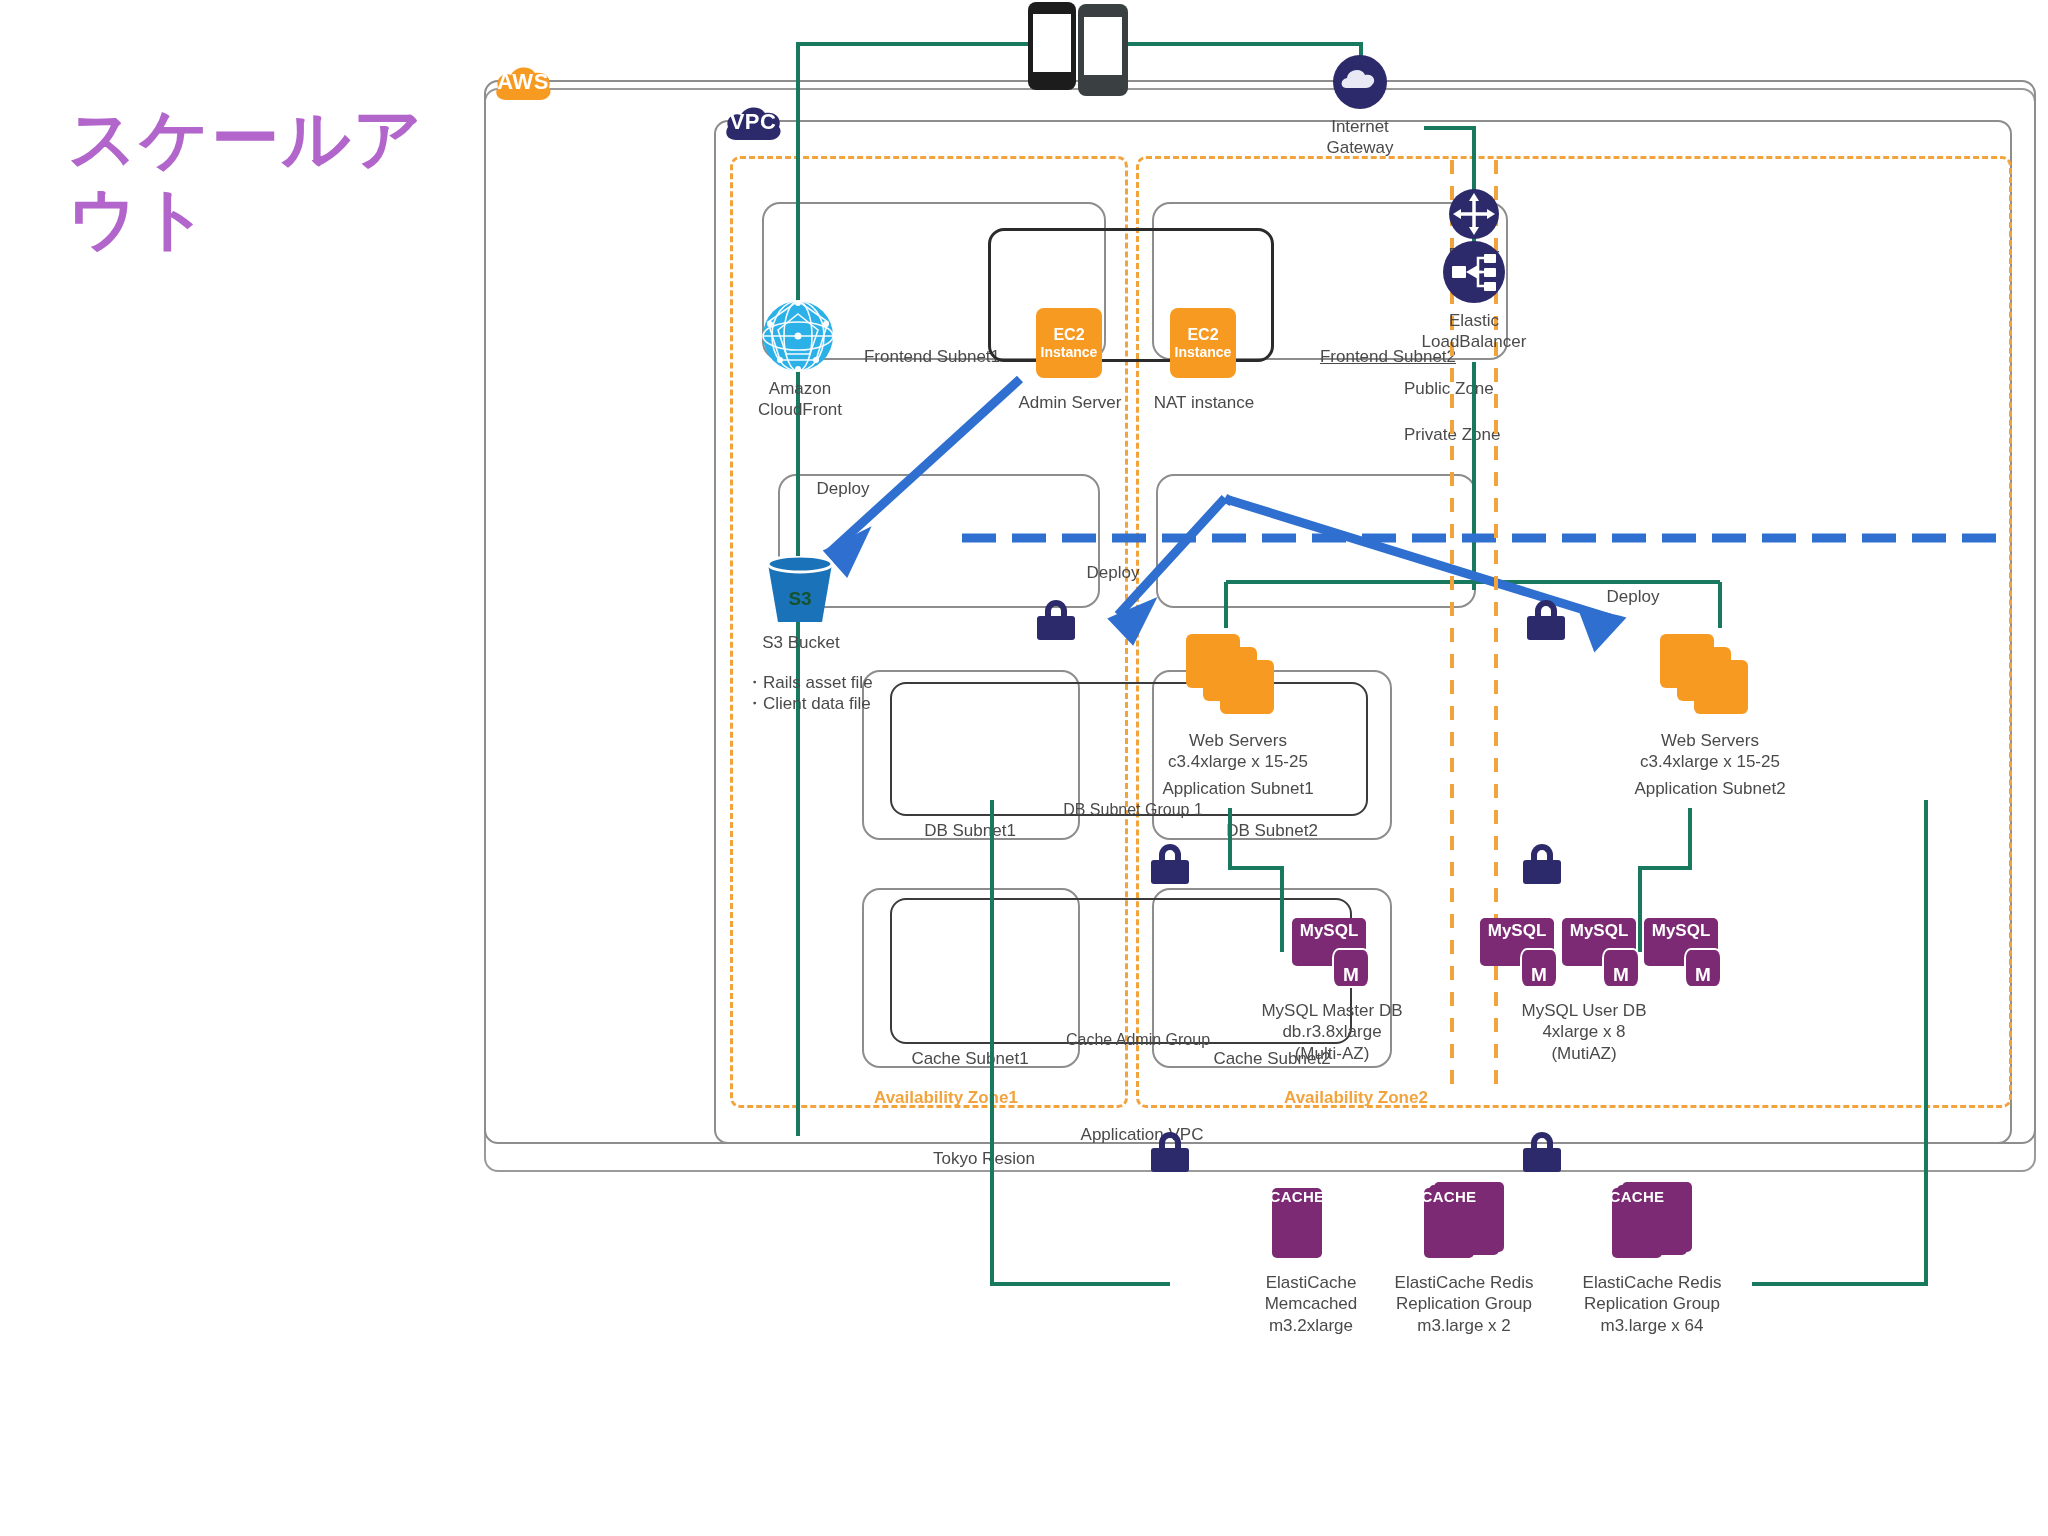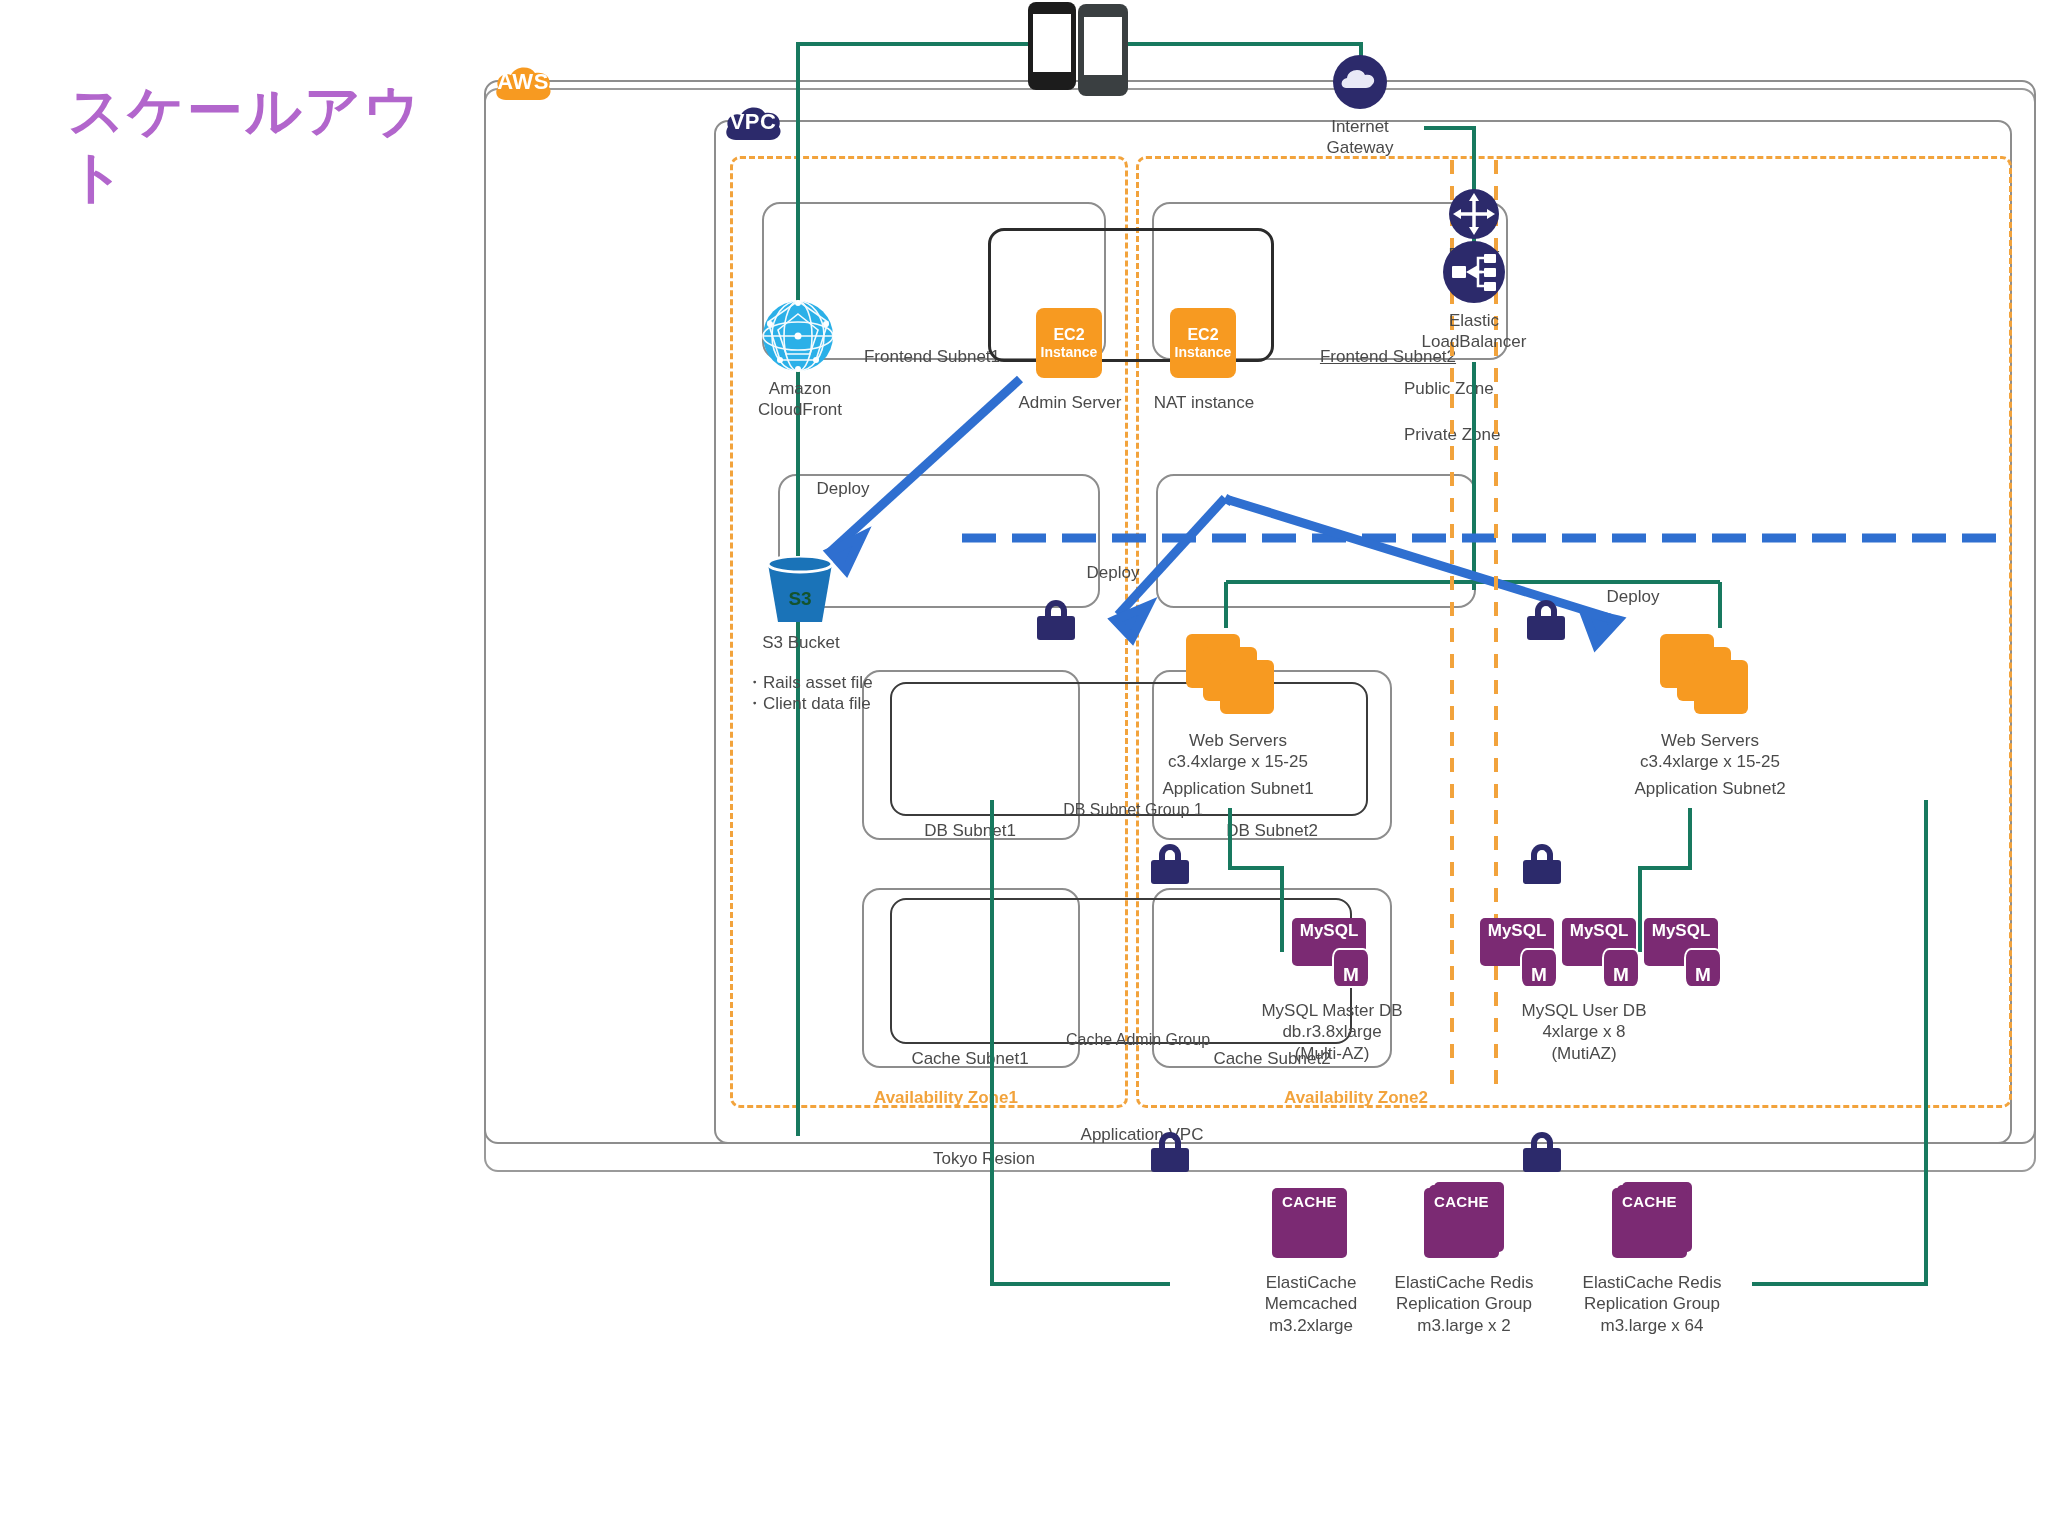--- a/index.html
+++ b/index.html
@@ -6,22 +6,22 @@
   body {
     width:2048px; height:1536px; position:relative;
     background:#ffffff;
     font-family:"Liberation Sans", sans-serif;
     overflow:hidden;
   }
   .abs { position:absolute; }
   .lbl { position:absolute; color:#4a4a4a; font-size:17px; text-align:center; line-height:1.25; white-space:pre-line; }
   .lbl.sm { font-size:16px; }
   .title {
-    position:absolute; left:68px; top:78px; width:400px;
-    color:#b266cc; font-size:56px; font-weight:bold; line-height:1.18;
+    position:absolute; left:68px; top:98px; width:400px;
+    color:#b266cc; font-size:68px; font-weight:bold; line-height:1.18;
     letter-spacing:2px;
   }
   
   .box { position:absolute; box-sizing:border-box; background:transparent; }
   .region-box { border:2.5px solid #9a9a9a; border-radius:14px; }
   .aws-box   { border:2px solid #8d8d8d; border-radius:14px; }
   .vpc-box   { border:2px solid #8d8d8d; border-radius:14px; }
   .az-box    { border:3px dashed #f2a33c; border-radius:10px; }
   .subnet    { border:2px solid #8d8d8d; border-radius:18px; }
   .group-box { border:2.5px solid #3b3b3b; border-radius:16px; }
@@ -54,23 +54,23 @@
     box-sizing:border-box;
   }
   .mysql .cyl {
     position:absolute; right:-4px; bottom:-8px; width:38px; height:40px;
     background:#7b2a73; border:2px solid #fff; border-radius:7px/10px;
     color:#fff; font-weight:bold; font-size:19px; display:flex;
     align-items:flex-end; justify-content:center; box-sizing:border-box;
   }
   .cache { position:absolute; width:74px; height:74px; }
   .cache .c1 {
-    position:absolute; left:0; top:0; width:75px; height:70px; background:#7b2a73;
+    position:absolute; left:0; top:0; width:50px; height:70px; background:#7b2a73;
     border-radius:5px; color:#fff; font-weight:bold; font-size:15px;
-    display:flex; align-items:flex-start; justify-content:center; padding-top:5px;
+    display:flex; align-items:flex-start; justify-content:center; 
     box-sizing:border-box; letter-spacing:.3px;
   }
   .cache.multi .shadow1 { position:absolute; left:10px; top:-6px; width:70px; height:70px; background:#7b2a73; border-radius:5px; }
   .cache.multi .shadow2 { position:absolute; left:5px; top:-3px; width:70px; height:70px; background:#7b2a73; border-radius:5px; }
   .cache.multi .c1 { left:0px; top:0px; }
 
   .lock { position:absolute; width:40px; height:40px; }
   .lock .shackle {
     position:absolute; left:9px; top:0; width:22px; height:20px;
     border:6px solid #2c2a6b; border-bottom:none; border-radius:12px 12px 0 0;

